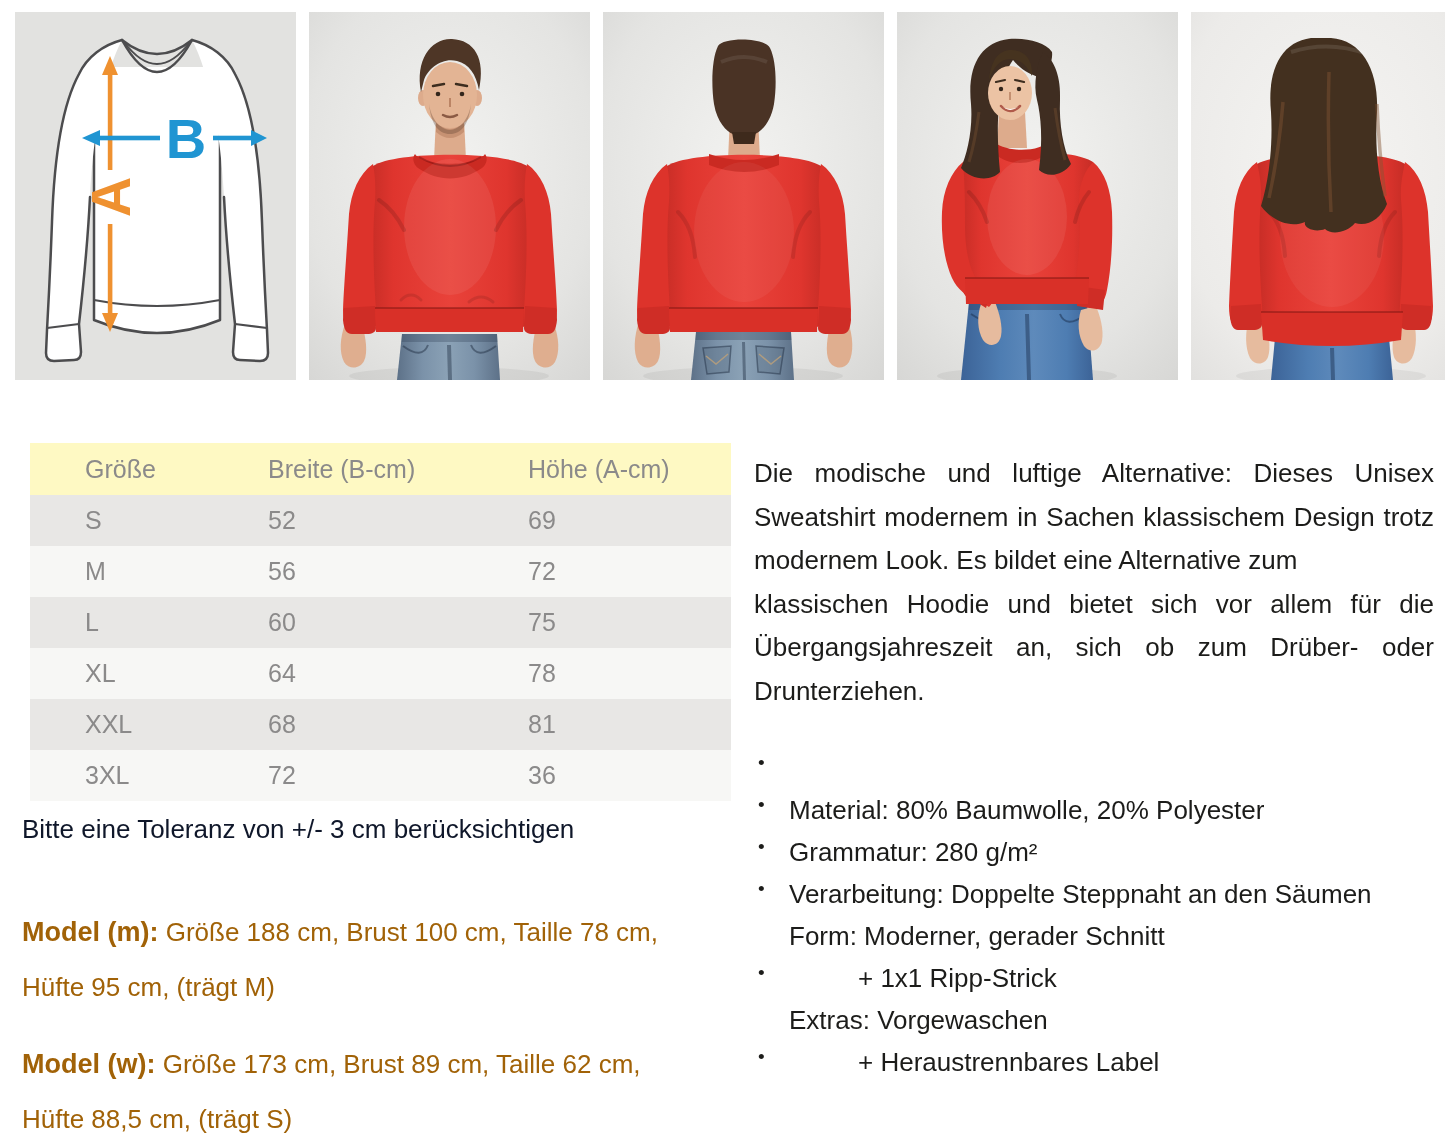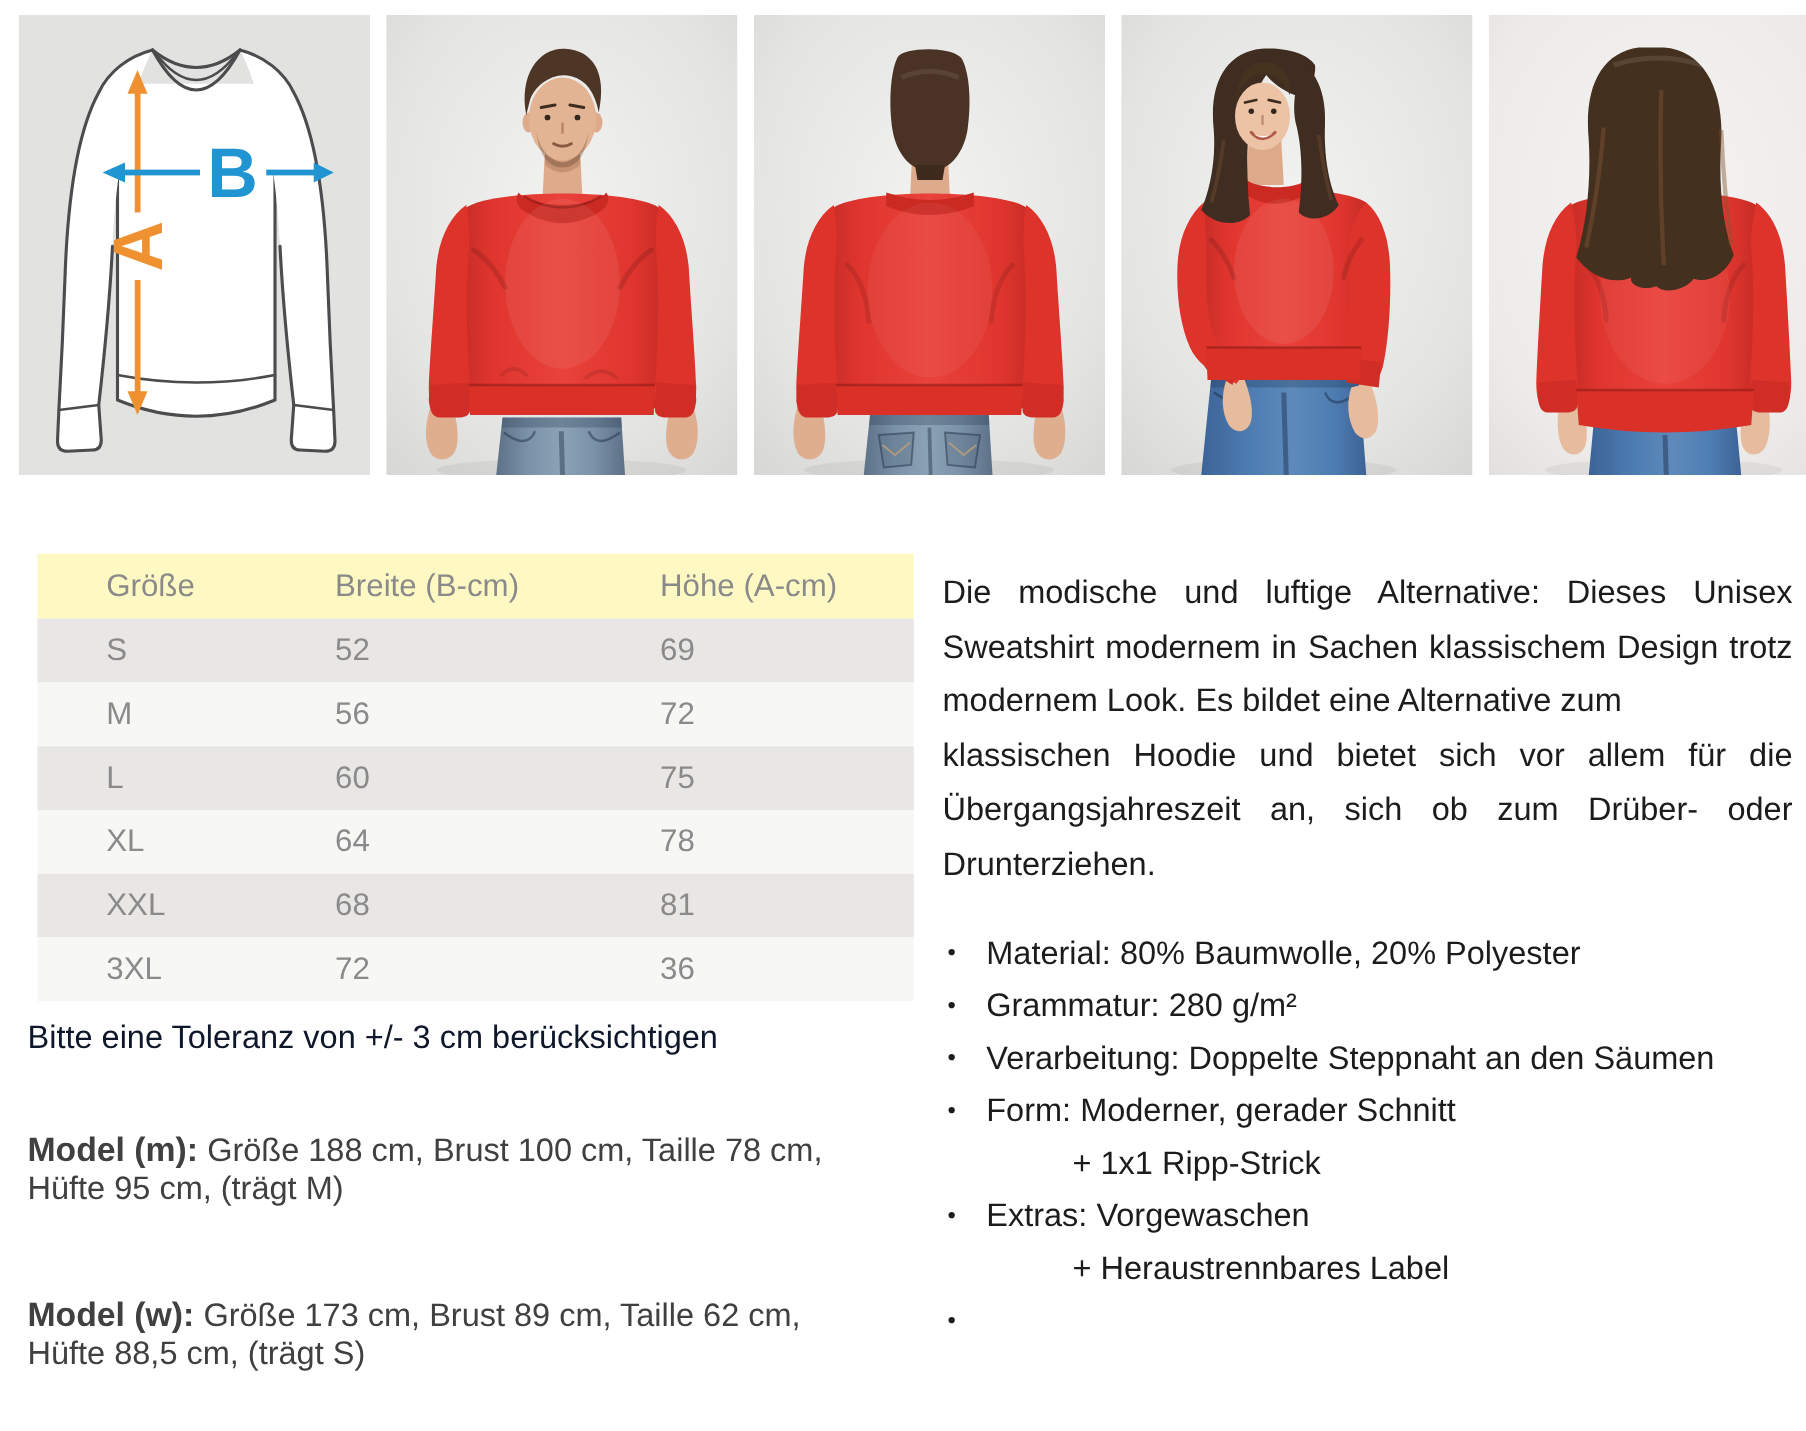--- a/index.html
+++ b/index.html
@@ -19,36 +19,36 @@
   .size-table td{height:51px;}
   .size-table .c1{width:238px;padding-left:55px;}
   .size-table .c2{width:260px;margin-left:29px;}
   .size-table .c3{width:203px;}
   .size-table tr.hdr{background:#fef9c3;}
   .size-table tr.odd{background:#e8e7e5;}
   .size-table tr.even{background:#f7f7f5;}
 
   .tolerance-note{position:absolute;left:22px;top:814px;font-size:26px;color:#0f172a;}
 
-  .model-info{position:absolute;left:22px;width:648px;font-size:26px;line-height:30px;
-              color:#404040;margin:0;}
+  .model-info{position:absolute;left:22px;width:648px;font-size:26px;line-height:55px;
+              color:#a16207;margin:0;}
   .model-info .mlabel{font-weight:bold;font-size:27px;}
   #model-m{top:905px;}
   #model-w{top:1037px;}
 
   
   .description{position:absolute;left:754px;top:452px;width:680px;font-size:26px;
                line-height:43.5px;color:#1c1c1a;}
   .description .line{height:43.5px;overflow:visible;}
   .description .just{text-align:justify;text-align-last:justify;}
 
   .features{position:absolute;left:758px;top:744px;width:686px;font-size:26px;color:#1c1c1a;}
   .feat{display:flex;align-items:flex-start;height:42px;}
   .feat .dot{width:31px;font-size:19px;line-height:38px;flex:0 0 31px;}
-  .feat .ftxt{white-space:pre-wrap;line-height:36px;}
+  .feat .ftxt{white-space:pre-wrap;line-height:36px;margin-top:48px;}
   .feat.indent{padding-left:100px;}
 </style>
 </head>
 <body>
 
 <div class="page">
 
   <div class="photo-strip">
 
     <div class="panel">

